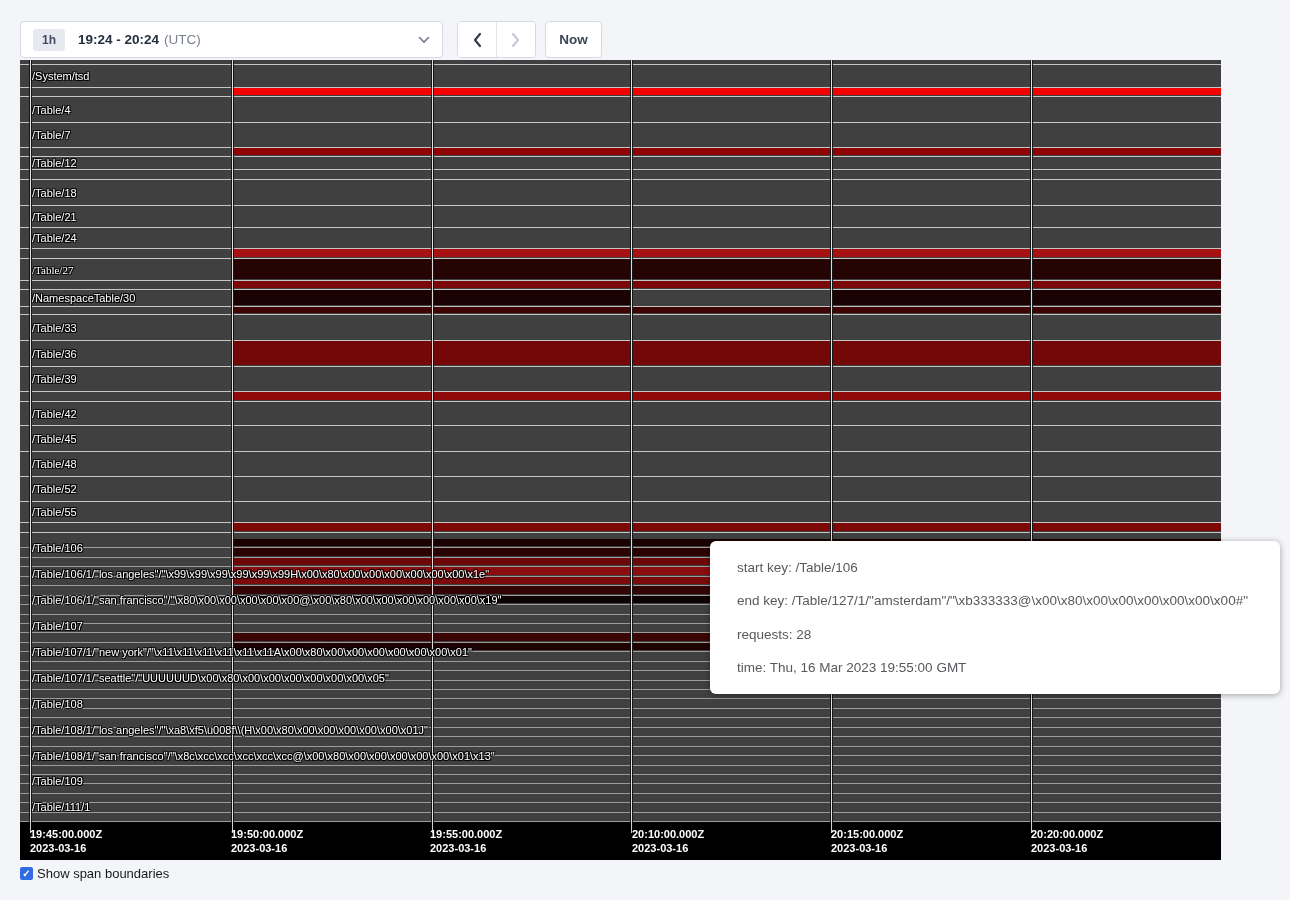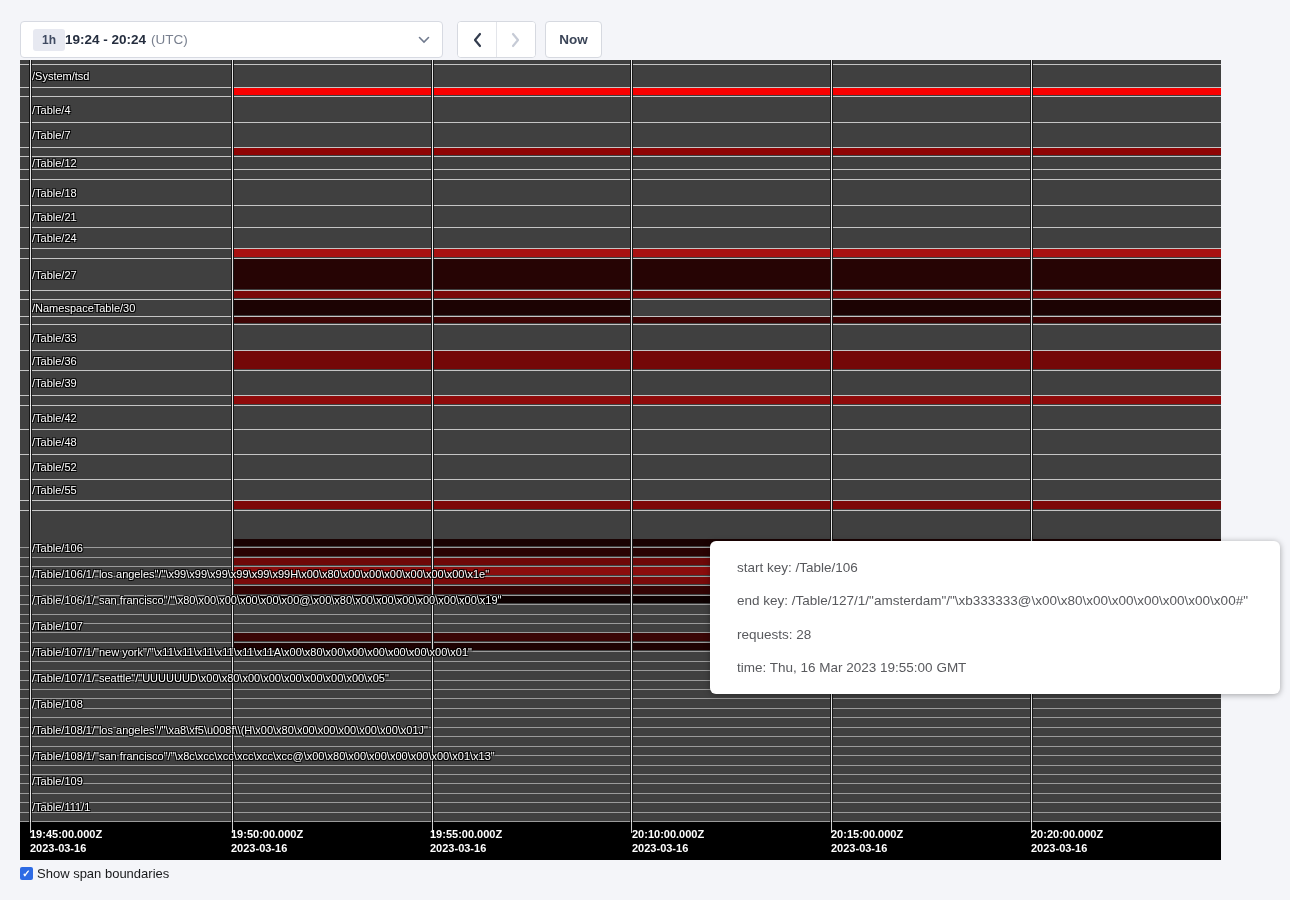--- a/index.html
+++ b/index.html
@@ -3,21 +3,21 @@
 <meta charset="utf-8">
 <style>
   html,body{margin:0;padding:0;}
   body{width:1290px;height:900px;background:#f4f5f9;font-family:"Liberation Sans",sans-serif;overflow:hidden;position:relative;}
 
   
   .time-select{position:absolute;left:20px;top:21px;width:423px;height:37px;background:#fff;
     border:1px solid #d7dae2;border-radius:4px;box-sizing:border-box;display:flex;align-items:center;
     padding:0 12px;cursor:pointer;}
   .range-badge{background:#e7e9f1;color:#3f4a61;font-size:12px;font-weight:700;border-radius:3px;
-    padding:4px 9px;}
+    padding:4px 9px;margin-right:13px;}
   .range-label{font-size:13.5px;font-weight:700;color:#252e3f;}
   .range-zone{font-size:13.5px;color:#79808f;margin-left:5px;font-weight:400;}
   .select-spacer{flex:1;}
   .nav-group{position:absolute;left:457px;top:21px;height:37px;display:flex;background:#fff;
     border:1px solid #d6d9e0;border-radius:4px;box-sizing:border-box;overflow:hidden;}
   .nav-btn{width:38px;height:35px;display:flex;align-items:center;justify-content:center;background:#fff;border:none;}
   .nav-btn.first{border-right:1px solid #e3e5ea;}
   .now-btn{position:absolute;left:545px;top:21px;width:57px;height:37px;background:#fff;
     border:1px solid #d6d9e0;border-radius:4px;box-sizing:border-box;display:flex;align-items:center;
     justify-content:center;font-size:13.5px;font-weight:700;color:#3b4558;cursor:pointer;}
@@ -122,21 +122,21 @@
       <div class="krow" style="height: 21px;">
         <span class="klabel">/Table/24</span>
       </div>
       <div class="krow" style="height: 10px;">
         <div class="heat" style="left: 212px; width: 200px; background: rgb(168, 17, 17);"></div>
         <div class="heat" style="left: 412px; width: 199px; background: rgb(168, 17, 17);"></div>
         <div class="heat" style="left: 611px; width: 200px; background: rgb(168, 17, 17);"></div>
         <div class="heat" style="left: 811px; width: 200px; background: rgb(168, 17, 17);"></div>
         <div class="heat" style="left: 1011px; width: 190px; background: rgb(168, 17, 17);"></div>
       </div>
-      <div class="krow" style="height: 32px;">
+      <div class="krow" style="height: 22px; font-family: Liberation Serif, serif;">
         <div class="heat" style="left: 212px; width: 200px; background: rgb(38, 4, 4);"></div>
         <div class="heat" style="left: 412px; width: 199px; background: rgb(38, 4, 4);"></div>
         <div class="heat" style="left: 611px; width: 200px; background: rgb(38, 4, 4);"></div>
         <div class="heat" style="left: 811px; width: 200px; background: rgb(38, 4, 4);"></div>
         <div class="heat" style="left: 1011px; width: 190px; background: rgb(38, 4, 4);"></div>
         <span class="klabel">/Table/27</span>
       </div>
       <div class="krow" style="height: 9px;">
         <div class="heat" style="left: 212px; width: 200px; background: rgb(122, 8, 8);"></div>
         <div class="heat" style="left: 412px; width: 199px; background: rgb(122, 8, 8);"></div>
@@ -154,40 +154,43 @@
       <div class="krow" style="height: 8px;">
         <div class="heat" style="left: 212px; width: 200px; background: rgb(63, 5, 5);"></div>
         <div class="heat" style="left: 412px; width: 199px; background: rgb(63, 5, 5);"></div>
         <div class="heat" style="left: 611px; width: 200px; background: rgb(63, 5, 5);"></div>
         <div class="heat" style="left: 811px; width: 200px; background: rgb(63, 5, 5);"></div>
         <div class="heat" style="left: 1011px; width: 190px; background: rgb(63, 5, 5);"></div>
       </div>
       <div class="krow" style="height: 26px;">
         <span class="klabel">/Table/33</span>
       </div>
-      <div class="krow" style="height: 20px;">
+      <div class="krow" style="height: 26px;">
         <div class="heat" style="left: 212px; width: 200px; background: rgb(116, 8, 8);"></div>
         <div class="heat" style="left: 412px; width: 199px; background: rgb(116, 8, 8);"></div>
         <div class="heat" style="left: 611px; width: 200px; background: rgb(116, 8, 8);"></div>
         <div class="heat" style="left: 811px; width: 200px; background: rgb(116, 8, 8);"></div>
         <div class="heat" style="left: 1011px; width: 190px; background: rgb(116, 8, 8);"></div>
         <span class="klabel">/Table/36</span>
       </div>
       <div class="krow" style="height: 25px;">
         <span class="klabel">/Table/39</span>
       </div>
       <div class="krow" style="height: 10px;">
         <div class="heat" style="left: 212px; width: 200px; background: rgb(143, 10, 10);"></div>
         <div class="heat" style="left: 412px; width: 199px; background: rgb(143, 10, 10);"></div>
         <div class="heat" style="left: 611px; width: 200px; background: rgb(143, 10, 10);"></div>
         <div class="heat" style="left: 811px; width: 200px; background: rgb(143, 10, 10);"></div>
         <div class="heat" style="left: 1011px; width: 190px; background: rgb(143, 10, 10);"></div>
       </div>
       <div class="krow" style="height: 24px;">
         <span class="klabel">/Table/42</span>
+      </div>
+      <div class="krow" style="height: 26px;">
+        <span class="klabel">/Table/45</span>
       </div>
       <div class="krow" style="height: 25px;">
         <span class="klabel">/Table/48</span>
       </div>
       <div class="krow" style="height: 25px;">
         <span class="klabel">/Table/52</span>
       </div>
       <div class="krow" style="height: 21px;">
         <span class="klabel">/Table/55</span>
       </div>

